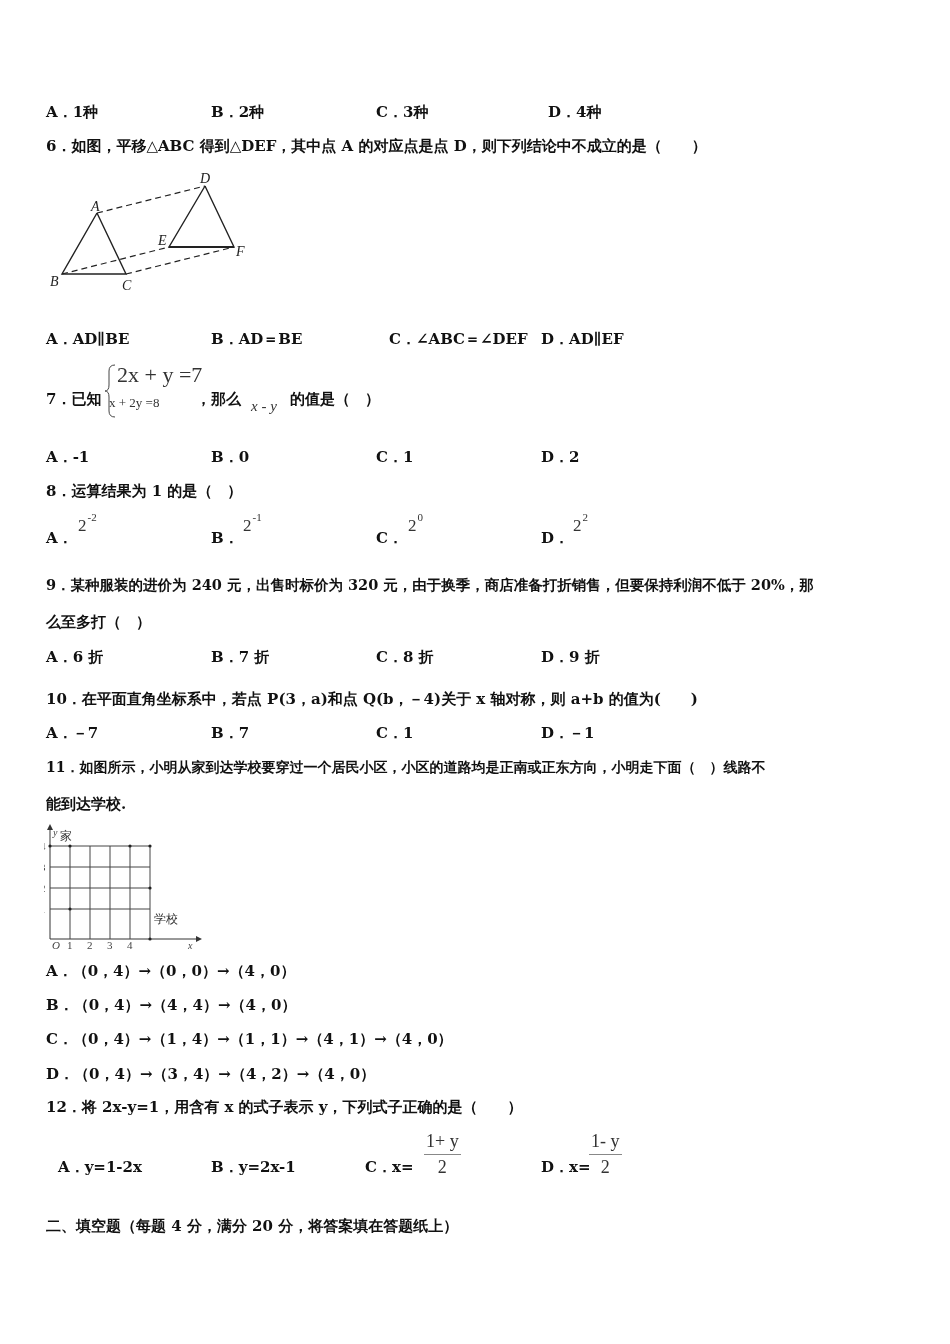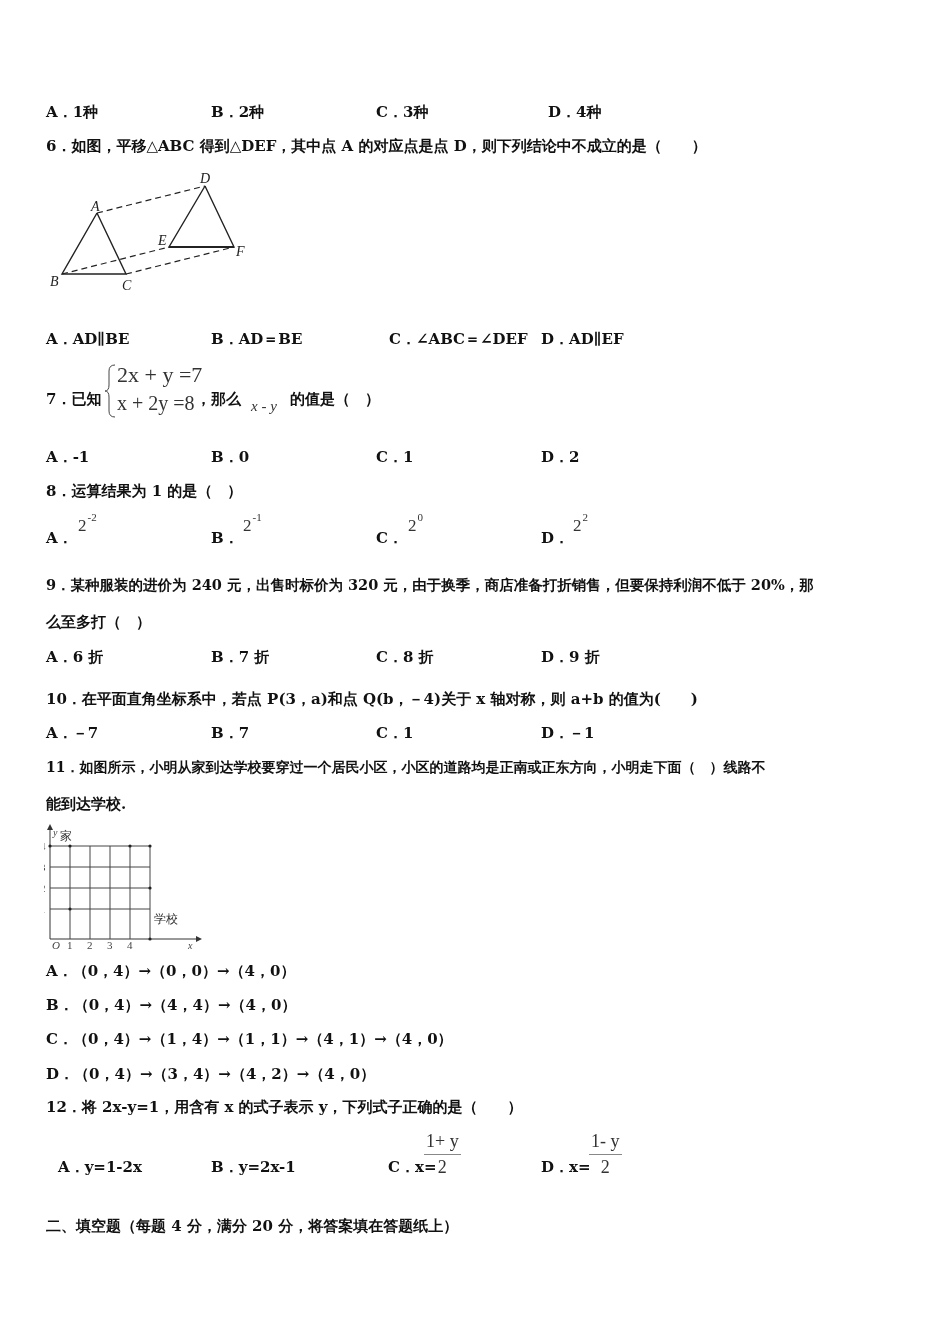--- a/index.html
+++ b/index.html
@@ -50,21 +50,21 @@
 <div class="opt" style="left:46px; top:329px;">A．AD∥BE</div>
 <div class="opt" style="left:211px; top:329px;">B．AD＝BE</div>
 <div class="opt" style="left:382px; top:329px;margin-left:7px;">C．∠ABC＝∠DEF</div>
 <div class="opt" style="left:541px; top:329px;">D．AD∥EF</div>
 
 <div class="opt" style="left:46px; top:389px;">7．已知</div>
 <svg style="position:absolute; left:104px; top:363px;" width="14" height="56">
   <path d="M11,2 Q5,2 5,8 L5,22 Q5,28 1,28 Q5,28 5,34 L5,48 Q5,54 11,54" fill="none" stroke="#444" stroke-width="1"></path>
 </svg>
 <div class="opt mathn" style="left:117px; top:365px; font-size:22px;">2x + y =7</div>
-<div class="opt mathn" style="left:117px; top:393px; font-size:20px;">x + 2y =8</div>
+<div class="opt mathn" style="left:109px; top:393px; font-size:13px;">x + 2y =8</div>
 <div class="opt" style="left:196px; top:389px;">，那么</div>
 <div class="opt math" style="left:251px; top:396px; font-size:15px;">x - y</div>
 <div class="opt" style="left:290px; top:389px;">的值是（　）</div>
 <div class="opt" style="left:46px; top:447px;">A．-1</div>
 <div class="opt" style="left:211px; top:447px;">B．0</div>
 <div class="opt" style="left:376px; top:447px;">C．1</div>
 <div class="opt" style="left:541px; top:447px;">D．2</div>
 
 <div class="line" style="top:481px;">8．运算结果为 1 的是（　）</div>
 <div class="opt" style="left:46px; top:528px;">
@@ -141,21 +141,21 @@
   <text x="-4" y="28" font-size="11" fill="#444">4</text>
 </svg>
 <div class="opt" style="left:46px; top:961px;">A．（0，4）→（0，0）→（4，0）</div>
 <div class="opt" style="left:46px; top:995px;">B．（0，4）→（4，4）→（4，0）</div>
 <div class="opt" style="left:46px; top:1029px;">C．（0，4）→（1，4）→（1，1）→（4，1）→（4，0）</div>
 <div class="opt" style="left:46px; top:1064px;">D．（0，4）→（3，4）→（4，2）→（4，0）</div>
 
 <div class="line" style="top:1097px;">12．将 2x-y=1，用含有 x 的式子表示 y，下列式子正确的是（　　）</div>
 <div class="opt" style="left:46px; top:1157px;margin-left:12px;">A．y=1-2x</div>
 <div class="opt" style="left:211px; top:1157px;">B．y=2x-1</div>
-<div class="opt" style="left:388px; top:1157px;">C．x=</div>
+<div class="opt" style="left:365px; top:1157px;">C．x=</div>
 <div class="frac" style="left:424px; top:1131px;">
   <span class="num">1+ y</span>
   <span class="den">2</span>
 </div>
 <div class="opt" style="left:541px; top:1157px;">D．x=</div>
 <div class="frac" style="left:589px; top:1131px;">
   <span class="num">1-  y</span>
   <span class="den">2</span>
 </div>
 

